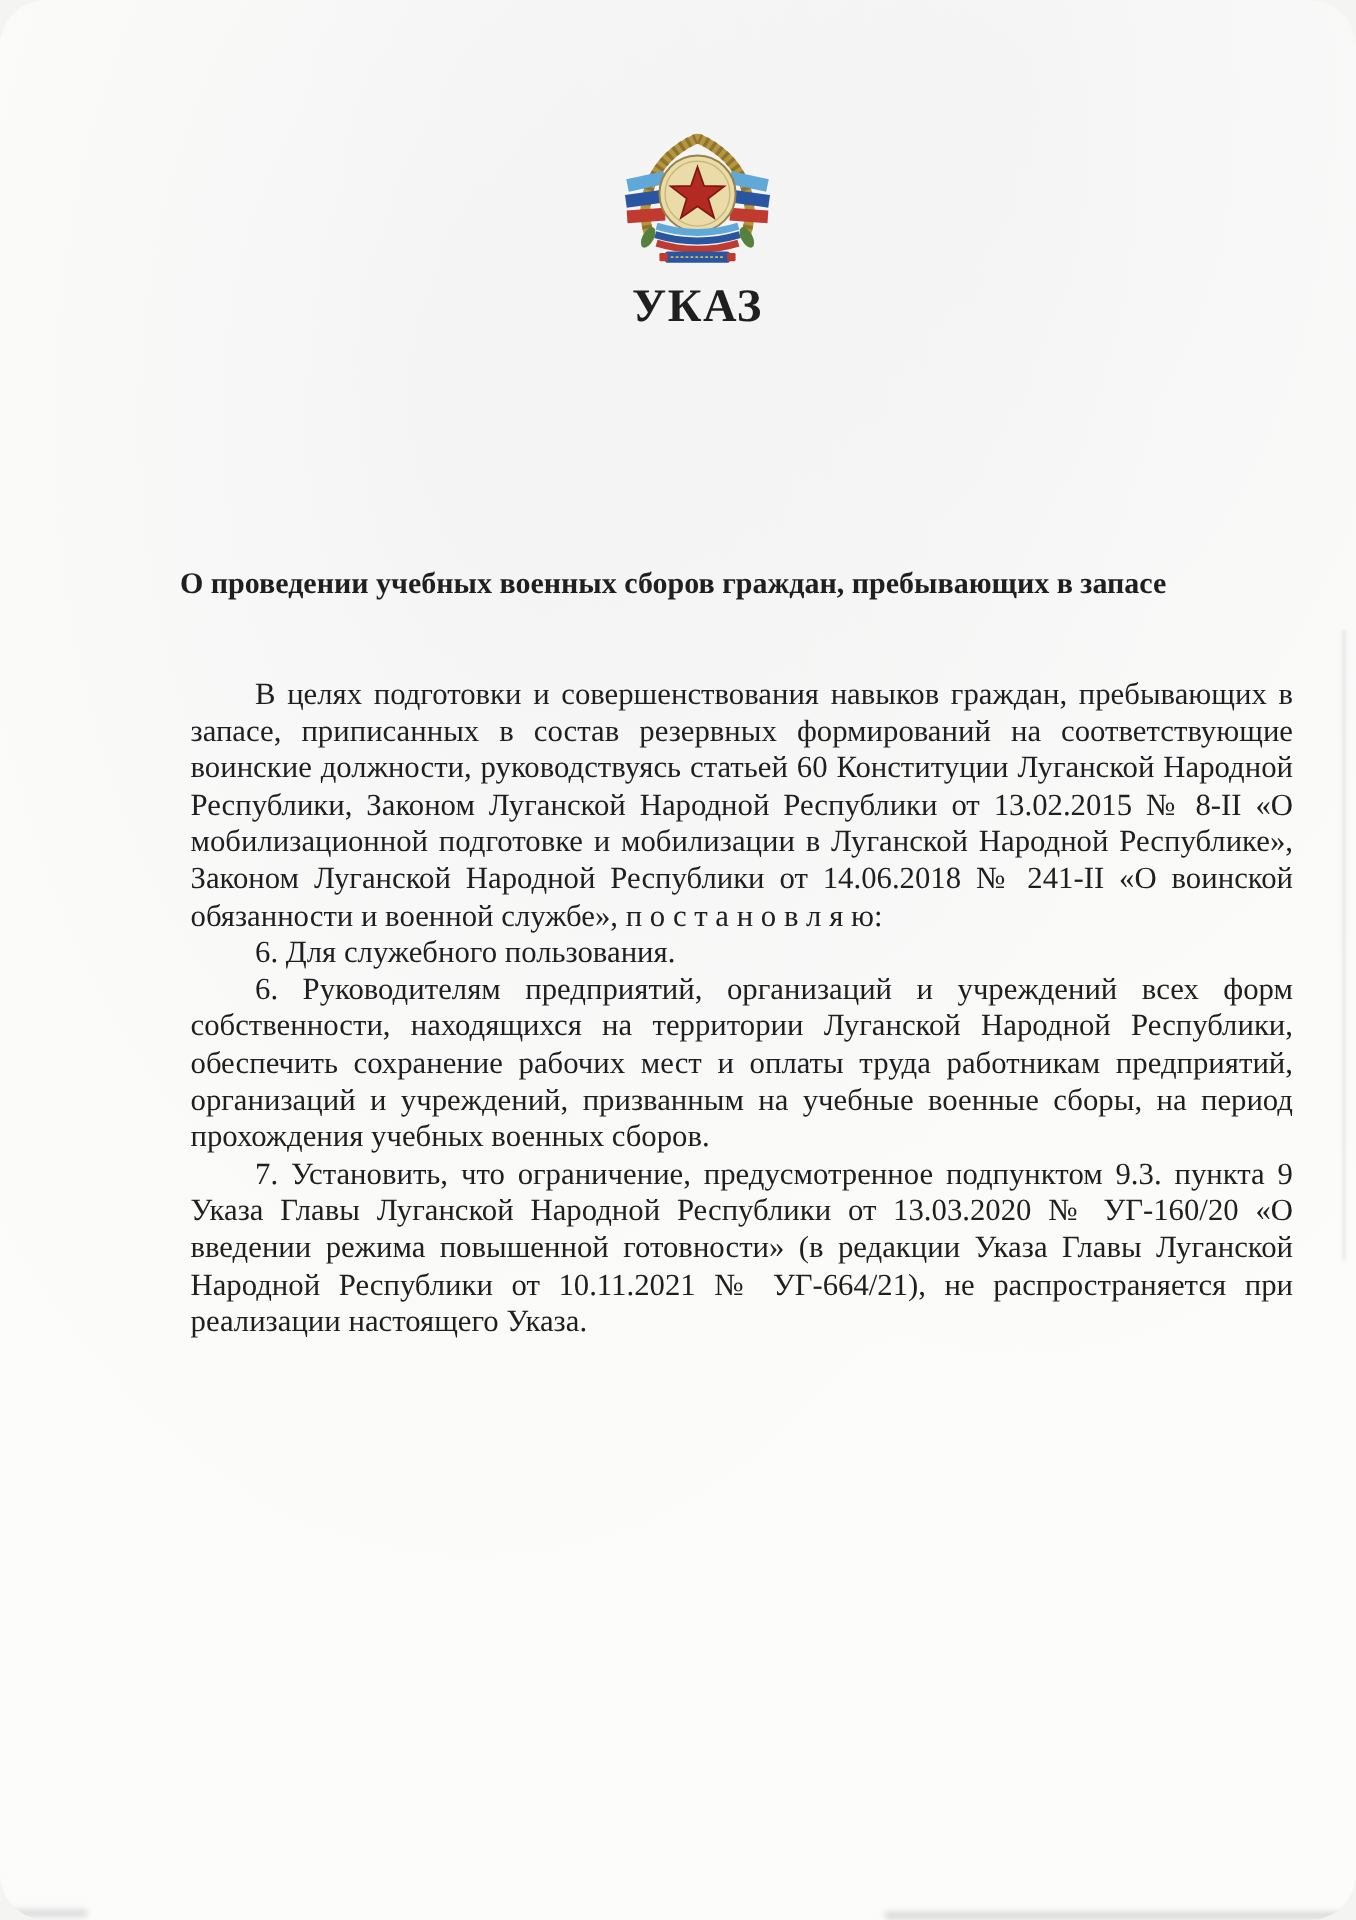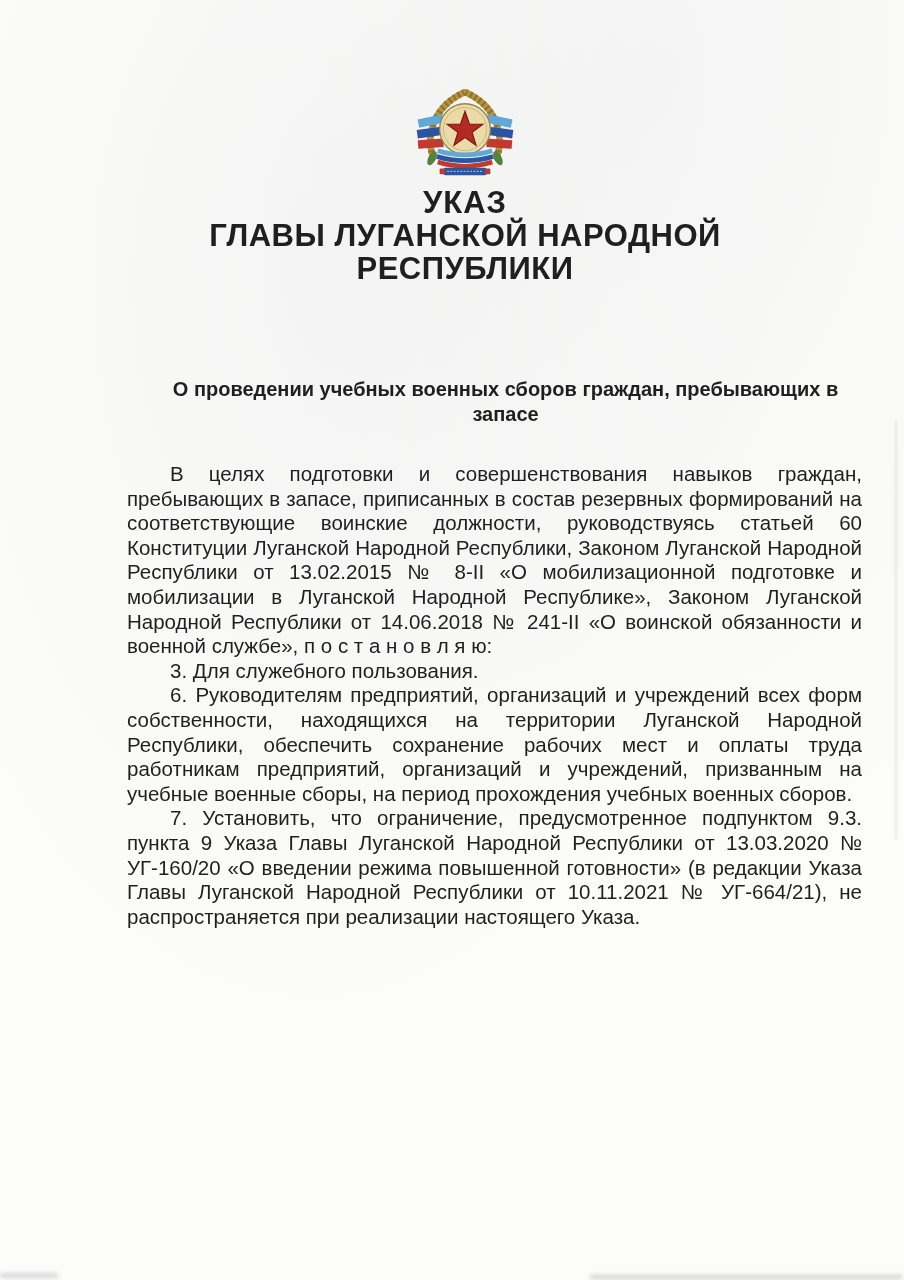--- a/index.html
+++ b/index.html
@@ -8,23 +8,24 @@
     background: #f4f4f2;
   }
   .page {
     position: relative;
     width: 904px;
     height: 1280px;
     background:
       radial-gradient(ellipse at 35% 22%, rgba(210,212,214,0.18), rgba(0,0,0,0) 55%),
       radial-gradient(ellipse at 75% 5%, rgba(205,208,210,0.15), rgba(0,0,0,0) 50%),
       #fcfcfb;
-    font-family: Liberation Sans, sans-serif;
+    font-family: Liberation Serif, serif;
     color: var(--ink, #1f1f1f);
     overflow: hidden;
+    border-radius: 31px;
   }
 
   
   .smudge-bottom-right {
     position: absolute; left: 590px; bottom: 1px; width: 312px; height: 4px;
     background: rgba(130,130,132,0.35); filter: blur(2px);
   }
   .smudge-bottom-left {
     position: absolute; left: 0px; bottom: 2px; width: 58px; height: 5px;
     background: rgba(140,140,142,0.30); filter: blur(2px);
@@ -53,33 +54,32 @@
   .issuer {
     margin: 0;
     font-size: 31px;
     font-weight: bold;
     letter-spacing: 0.5px;
     line-height: 33px;
   }
 
   .subject {
     position: absolute;
-    left: 138px;
+    left: 120px;
     top: 377px;
     width: 735px;
-    text-align: center;
     font-weight: bold;
     font-size: 20px;
     line-height: 25px;
   }
 
   .body-text {
     position: absolute;
     left: 127px;
-    top: 462px;
+    top: 451px;
     width: 735px;
     font-size: 20.5px;
     line-height: 24.6px;
     text-align: justify;
   }
   .body-text p {
     margin: 0;
     text-indent: 43px;
   }
 
@@ -135,28 +135,27 @@
       <ellipse class="em-green" cx="20" cy="79" rx="4" ry="8" transform="rotate(28 20 79)"></ellipse>
       <ellipse class="em-green" cx="90" cy="79" rx="4" ry="8" transform="rotate(-28 90 79)"></ellipse>
 
       <rect class="em-dblue" x="32" y="89" width="46" height="8" rx="2"></rect>
       <rect class="em-red" x="28" y="90" width="6" height="6" rx="1"></rect>
       <rect class="em-red" x="76" y="90" width="6" height="6" rx="1"></rect>
       <path class="em-goldtext" d="M36 93 H74" stroke-width="1.4" stroke-dasharray="2 1.5"></path>
     </svg>
 
     <h1 class="doc-type">УКАЗ</h1>
-    <h1 class="issuer">ГЛАВЫ ЛУГАНСКОЙ НАРОДНОЙ РЕСПУБЛИКИ</h1>
   </div>
 
   <div class="subject">О проведении учебных военных сборов граждан, пребывающих в запасе</div>
 
   <div class="body-text">
     <p>В целях подготовки и совершенствования навыков граждан, пребывающих в запасе, приписанных в состав резервных формирований на соответствующие воинские должности, руководствуясь статьей 60 Конституции Луганской Народной Республики, Законом Луганской Народной Республики от 13.02.2015 № 8-II «О мобилизационной подготовке и мобилизации в Луганской Народной Республике», Законом Луганской Народной Республики от 14.06.2018 № 241-II «О воинской обязанности и военной службе», п о с т а н о в л я ю:</p>
-    <p>3. Для служебного пользования.</p>
+    <p>6. Для служебного пользования.</p>
     <p>6. Руководителям предприятий, организаций и учреждений всех форм собственности, находящихся на территории Луганской Народной Республики, обеспечить сохранение рабочих мест и оплаты труда работникам предприятий, организаций и учреждений, призванным на учебные военные сборы, на период прохождения учебных военных сборов.</p>
     <p>7. Установить, что ограничение, предусмотренное подпунктом 9.3. пункта 9 Указа Главы Луганской Народной Республики от 13.03.2020 № УГ-160/20 «О введении режима повышенной готовности» (в редакции Указа Главы Луганской Народной Республики от 10.11.2021 № УГ-664/21), не распространяется при реализации настоящего Указа.</p>
   </div>
 
   <div class="smudge-bottom-right"></div>
   <div class="smudge-bottom-left"></div>
   <div class="edge-right"></div>
 </div>
 
 </body></html>

